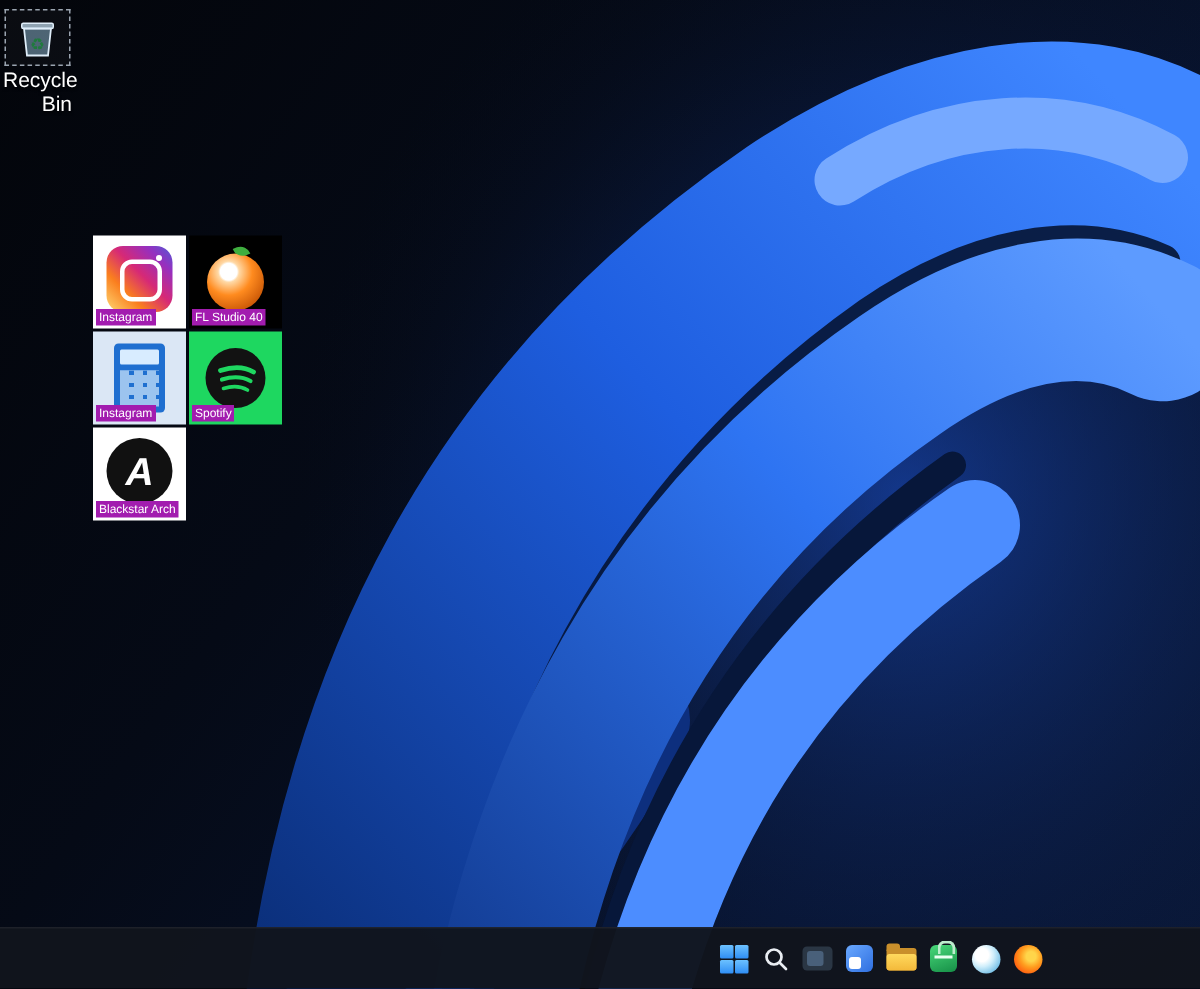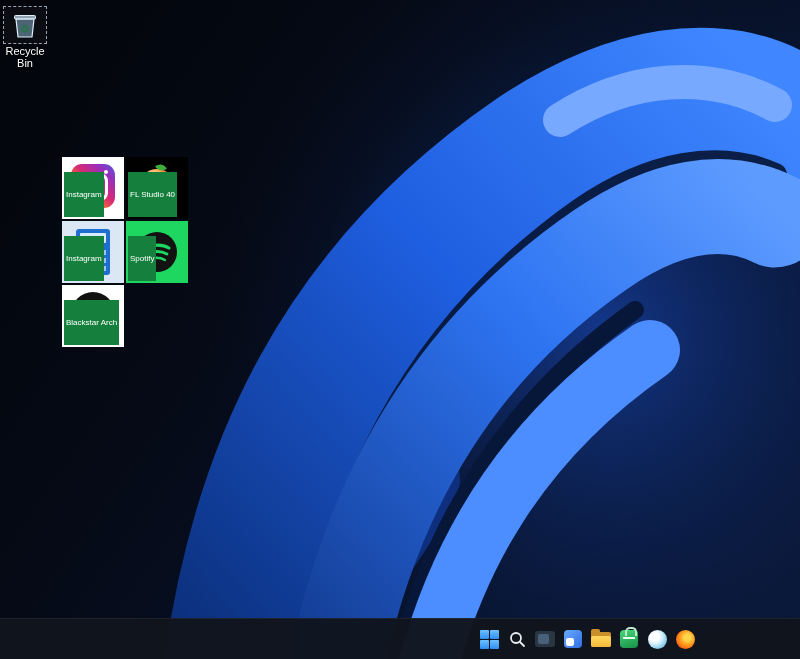--- a/index.html
+++ b/index.html
@@ -18,33 +18,33 @@
   .recycle{
     position:absolute;left:2px;top:6px;width:46px;text-align:center;cursor:default;
   }
   .recycle .iconbox{
     width:42px;height:36px;margin:0 auto;
     border:1px dashed #9aa4b0;
     display:flex;align-items:center;justify-content:center;
     background:rgba(255,255,255,0.03);
   }
   .recycle .label{
-    margin-top:1px;font-size:11px;color:#fff;text-shadow:0 1px 2px #000;
+    margin-top:1px;font-size:14px;color:#fff;text-shadow:0 1px 2px #000;text-align:right;
   }
 
   
   .tile-grid{
     position:absolute;left:62px;top:157px;
     display:grid;grid-template-columns:62px 62px;grid-auto-rows:62px;gap:2px;
   }
   .tile{position:relative;width:62px;height:62px;overflow:hidden;cursor:default;}
   .tile-label{
     position:absolute;left:2px;bottom:2px;max-width:58px;overflow:hidden;
-    background:#15803d;color:#fff;font-size:8px;line-height:11px;
-    padding:17px 2px;white-space:nowrap;
+    background:#a21caf;color:#fff;font-size:8px;line-height:11px;
+    padding:0 2px;white-space:nowrap;
   }
   .tile-label:empty{display:none;}
 
   .tile.instagram{background:#fff;}
   .ig-badge{
     position:absolute;left:9px;top:7px;width:44px;height:44px;border-radius:11px;
     background:linear-gradient(45deg,#feda75 0%,#fa7e1e 30%,#d62976 55%,#962fbf 80%,#4f5bd5 100%);
   }
   .ig-lens{
     position:absolute;left:9px;top:9px;width:22px;height:22px;

